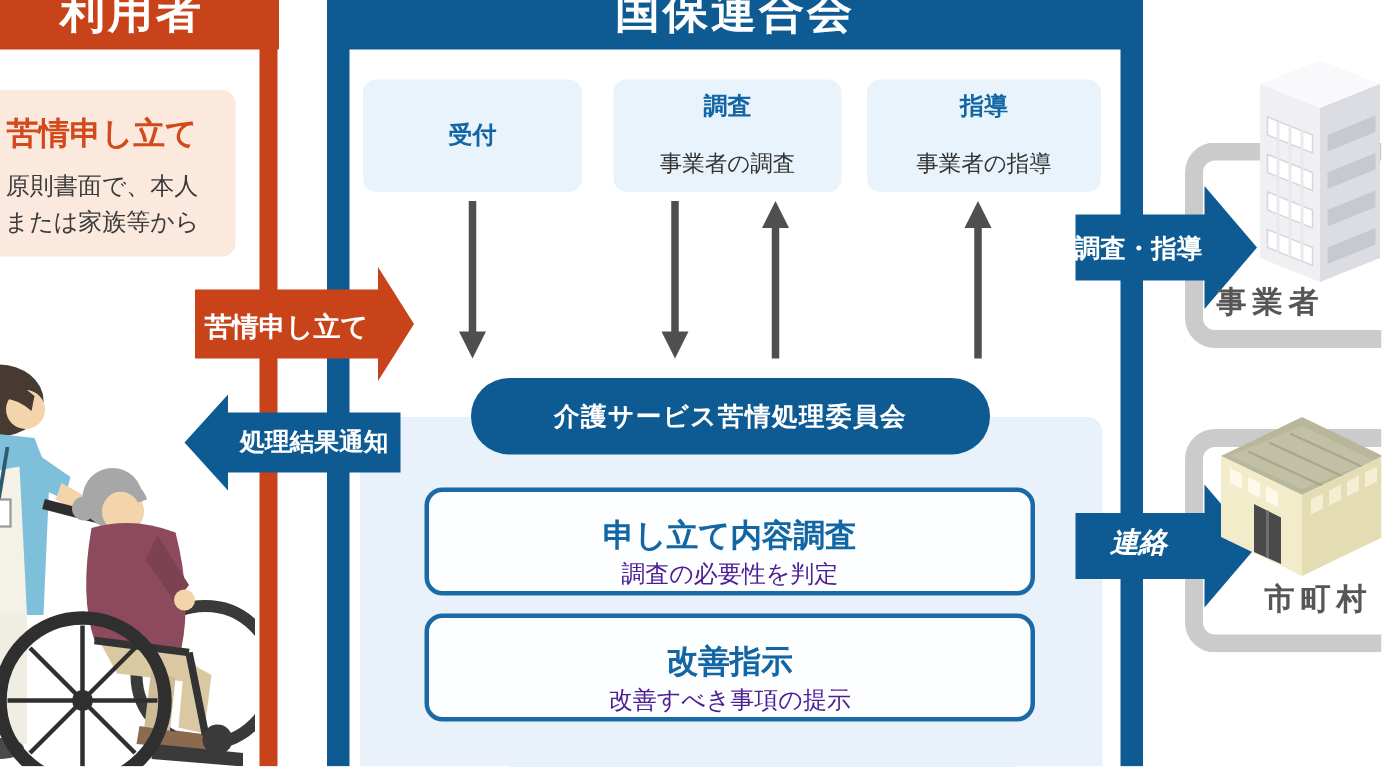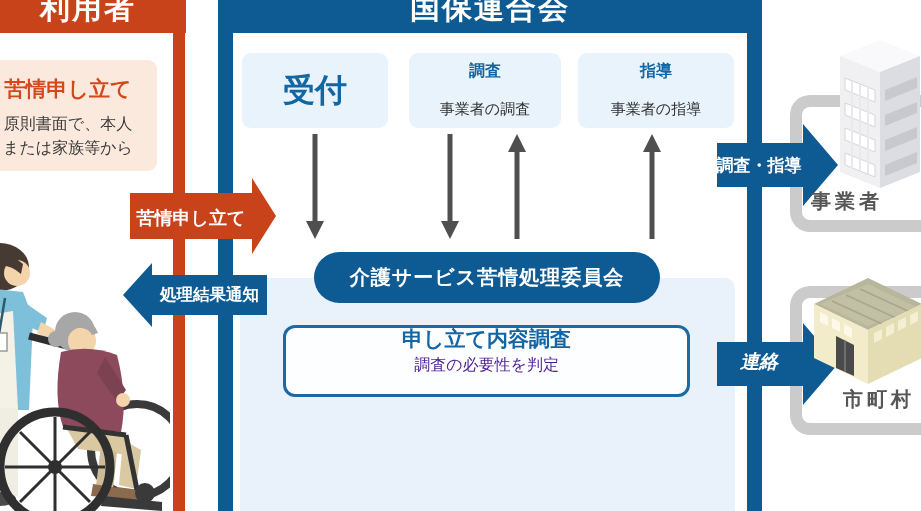--- a/index.html
+++ b/index.html
@@ -28,33 +28,33 @@
   #complaint-card .card-body{color:#3a3a3a;font-size:16px;line-height:1.5;}
 
   
   .step-box{
     top:53px;height:75px;background:#e9f3fb;border-radius:9px;display:flex;flex-direction:column;
     align-items:center;justify-content:center;text-align:center;
   }
   .step-title{color:#1266a4;font-weight:bold;font-size:16px;line-height:1.15;}
   .step-sub{color:#333;font-size:15px;margin-top:20px;}
   #step-reception{left:242px;width:146px;}
-  #step-reception .step-title{font-size:32px;}
+  #step-reception .step-title{font-size:16px;}
   #step-investigation{left:409px;width:152px;}
   #step-guidance{left:578px;width:156px;}
 
   
   #committee-panel{left:240px;top:278px;width:495px;height:240px;background:#e9f1fa;border-radius:10px 10px 0 0;}
   #committee-pill{
     left:314px;top:252px;width:346px;height:51px;background:#0e5a93;border-radius:26px;
-    display:flex;align-items:center;justify-content:center;color:#fff;font-weight:bold;font-size:20px;letter-spacing:1px;
+    display:flex;align-items:center;justify-content:center;color:#fff;font-weight:bold;font-size:17px;letter-spacing:1px;
   }
   .inner-box{
     left:283px;width:407px;height:72px;background:#fdfeff;border:3px solid #1b6aa5;border-radius:12px;
-    display:flex;flex-direction:column;align-items:center;justify-content:flex-start;text-align:center;
+    display:flex;flex-direction:column;align-items:center;justify-content:flex-end;text-align:center;
   }
   #inner-box-1{top:325px;}
   #inner-box-2{top:409px;}
   .inner-title{color:#1266a4;font-weight:bold;font-size:21px;line-height:1.1;}
   .inner-sub{color:#4c1d95;font-size:16px;margin-top:4px;}
 
   
   .flow-label{display:flex;align-items:center;justify-content:center;color:#fff;font-weight:bold;}
 
   
@@ -120,20 +120,24 @@
     <polygon points="2,19 20,19 11,1" fill="#4f4f4f"></polygon>
   </svg>
 
   <div class="abs" id="committee-panel"></div>
   <div class="abs" id="committee-pill">
     <span>介護サービス苦情処理委員会</span>
   </div>
   <div class="abs inner-box" id="inner-box-1">
     <div class="inner-title">申し立て内容調査</div>
     <div class="inner-sub">調査の必要性を判定</div>
+  </div>
+  <div class="abs inner-box" id="inner-box-2">
+    <div class="inner-title">改善指示</div>
+    <div class="inner-sub">改善すべき事項の提示</div>
   </div>
 
   <svg class="abs" style="left:125px;top:175px;" width="155" height="83">
     <polygon points="5,18 127,18 127,3 151,41 127,79 127,64 5,64" fill="#c9431a"></polygon>
   </svg>
   <div class="abs flow-label" style="left:130px;top:193px;width:122px;height:49px;font-size:18px;">苦情申し立て</div>
 
   <svg class="abs" style="left:118px;top:258px;" width="152" height="73">
     <polygon points="149,17 34,17 34,5 5,37 34,69 34,57 149,57" fill="#0e5a93"></polygon>
   </svg>

